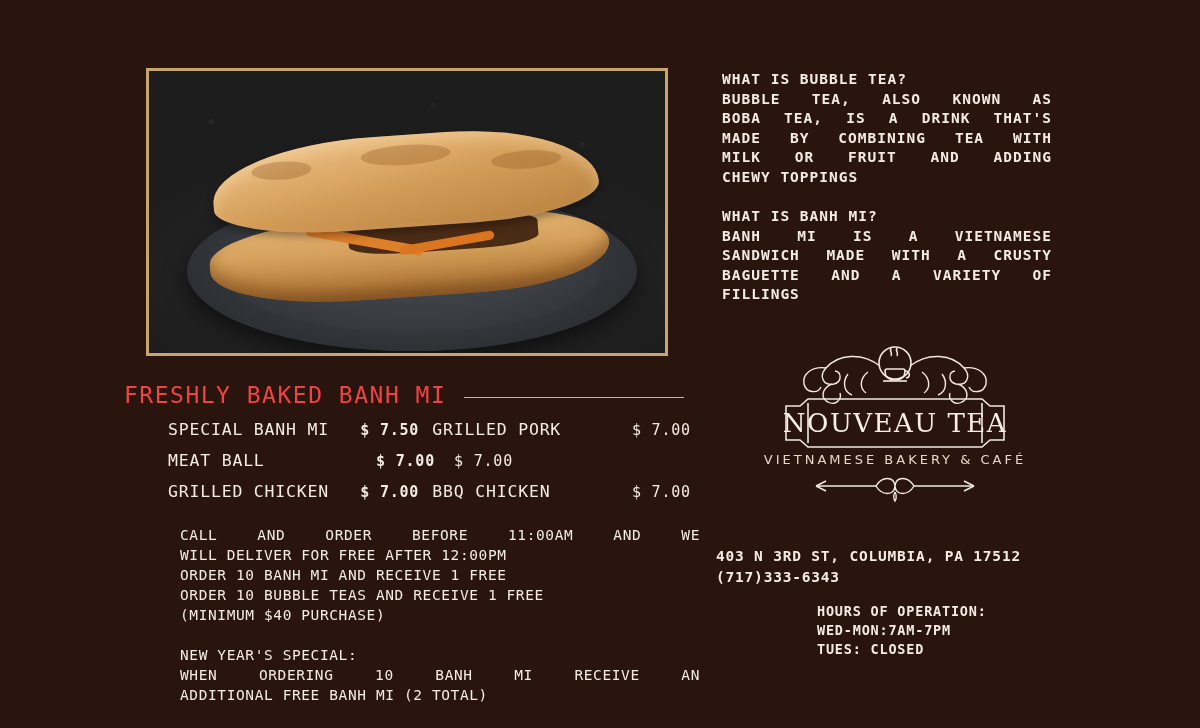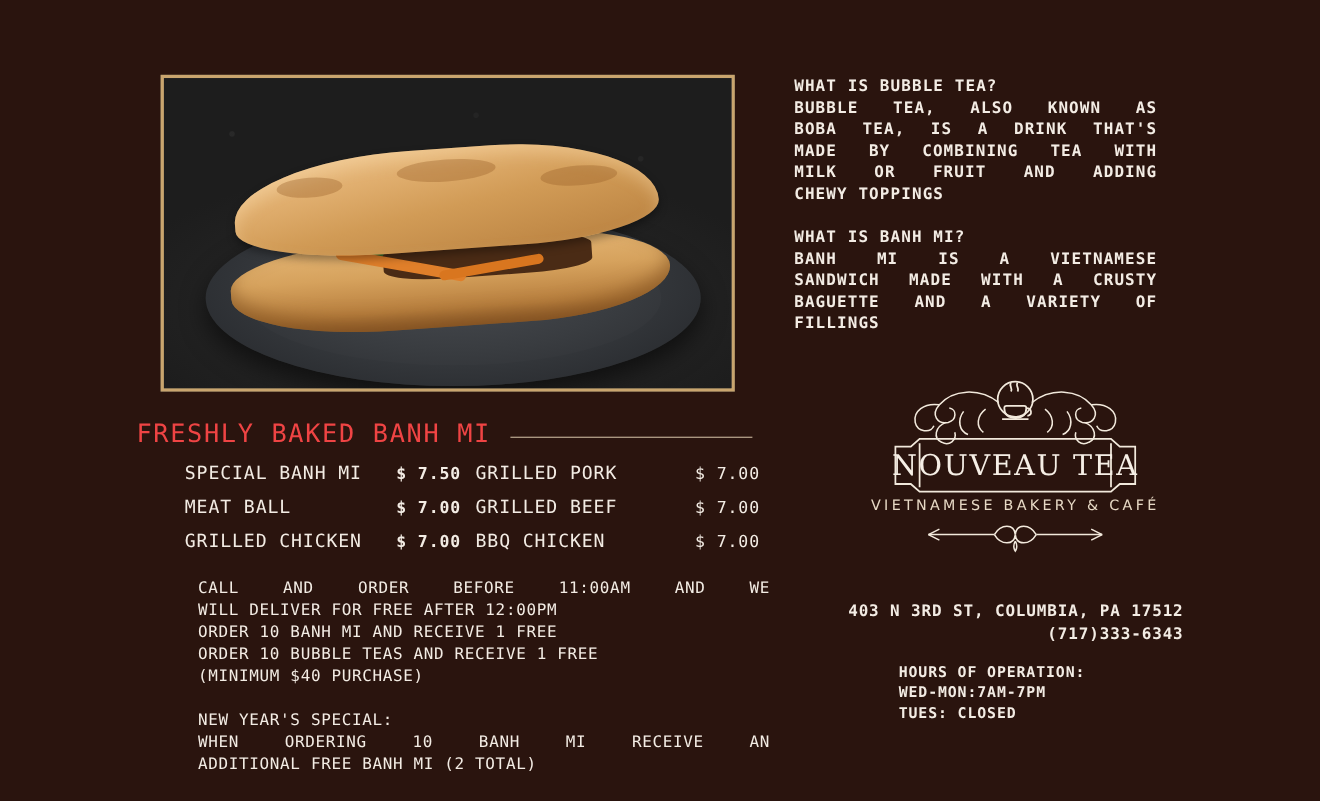--- a/index.html
+++ b/index.html
@@ -185,37 +185,36 @@
     line-height: 19.5px;
     letter-spacing: 1px;
     font-weight: bold;
   }
   .info-block p { margin: 0; }
   .info-block .jt { text-align: justify; text-align-last: justify; }
   .info-block .spacer { height: 20px; }
 
   .logo-wrap {
     position: absolute;
-    left: 748px;
+    left: 720px;
     top: 336px;
     width: 350px;
     height: 180px;
     color: #f2e9dc;
   }
 
   .address {
     position: absolute;
     left: 716px;
     top: 546px;
     width: 360px;
     font-size: 14.5px;
     line-height: 21px;
     letter-spacing: 0.8px;
     font-weight: bold;
-    text-align: right;
   }
   .address p { margin: 0; }
 
   .hours {
     position: absolute;
     left: 792px;
     top: 602px;
     font-size: 13.5px;
     line-height: 19px;
     letter-spacing: 0.8px;
@@ -260,21 +259,20 @@
   <div class="menu-grid">
     <div class="menu-row">
       <span class="m-name">SPECIAL BANH MI</span>
       <span class="m-price">$ 7.50</span>
       <span class="m-name2">GRILLED PORK</span>
       <span class="m-price2">$ 7.00</span>
     </div>
     <div class="menu-row">
       <span class="m-name">MEAT BALL</span>
       <span class="m-price">$ 7.00</span>
-      <span class="m-name2">GRILLED BEEF</span>
       <span class="m-price2">$ 7.00</span>
     </div>
     <div class="menu-row">
       <span class="m-name">GRILLED CHICKEN</span>
       <span class="m-price">$ 7.00</span>
       <span class="m-name2">BBQ CHICKEN</span>
       <span class="m-price2">$ 7.00</span>
     </div>
   </div>
 

